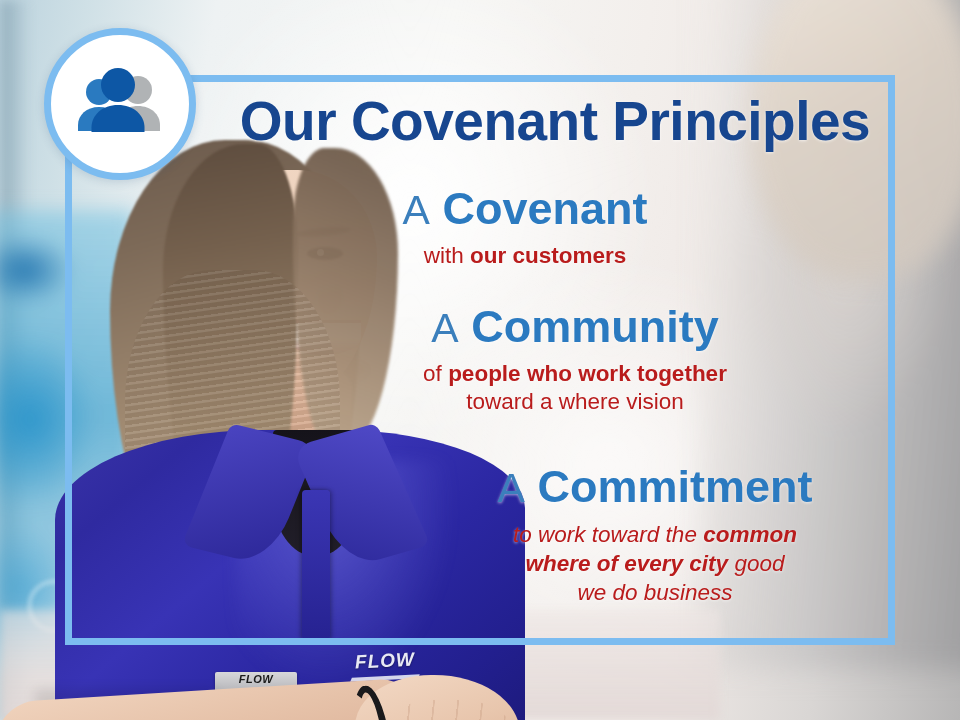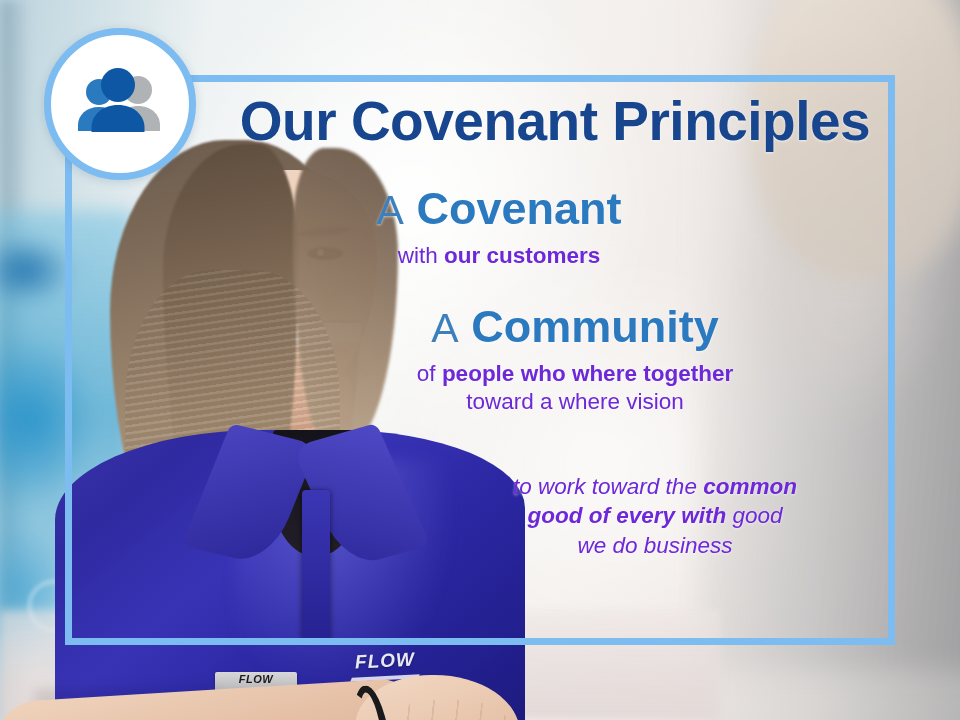--- a/index.html
+++ b/index.html
@@ -411,28 +411,28 @@
     font-weight: normal;
     font-size: 41px;
     color: #3b7fbc;
   }
   .p-title .main {
     font-weight: bold;
   }
   .p-sub {
     font-size: 22.5px;
     line-height: 1.26;
-    color: #6d28d9;
+    color: #b91c1c;
     margin-top: 9px;
     text-shadow: 0 1px 3px rgba(255,255,255,.6);
   }
   .p-sub b { font-weight: bold; }
   .p-sub span.reg { font-weight: normal; }
 
-  #principle-1 { left: 289px; top: 185px; width: 420px; }
+  #principle-1 { left: 315px; top: 185px; width: 420px; }
   #principle-2 { left: 365px; top: 303px; width: 420px; }
   #principle-3 { left: 430px; top: 463px; width: 450px; }
   #principle-3 .p-sub { line-height: 1.3; font-style: italic; }
 </style>
 </head>
 <body>
 
 <div id="stage">
 
   <div class="photo-layer bg-base"></div>
@@ -509,26 +509,30 @@
       <span class="reg">with </span><b>our customers</b>
     </div>
   </div>
 
   <div class="principle" id="principle-2">
     <div class="p-title">
       <span class="lead">A</span>
       <span class="main">Community</span>
     </div>
     <div class="p-sub">
-      <div><span class="reg">of </span><b>people who where together</b></div>
+      <div><span class="reg">of </span><b>people who work together</b></div>
       <div class="reg">toward a where vision</div>
     </div>
   </div>
 
   <div class="principle" id="principle-3">
+    <div class="p-title">
+      <span class="lead">A</span>
+      <span class="main">Commitment</span>
+    </div>
     <div class="p-sub">
       <div><span class="reg">to work toward the </span><b>common</b></div>
-      <div><b>good of every with</b><span class="reg"> good</span></div>
+      <div><b>where of every city</b><span class="reg"> good</span></div>
       <div class="reg">we do business</div>
     </div>
   </div>
 
 </div>
 
 </body></html>

